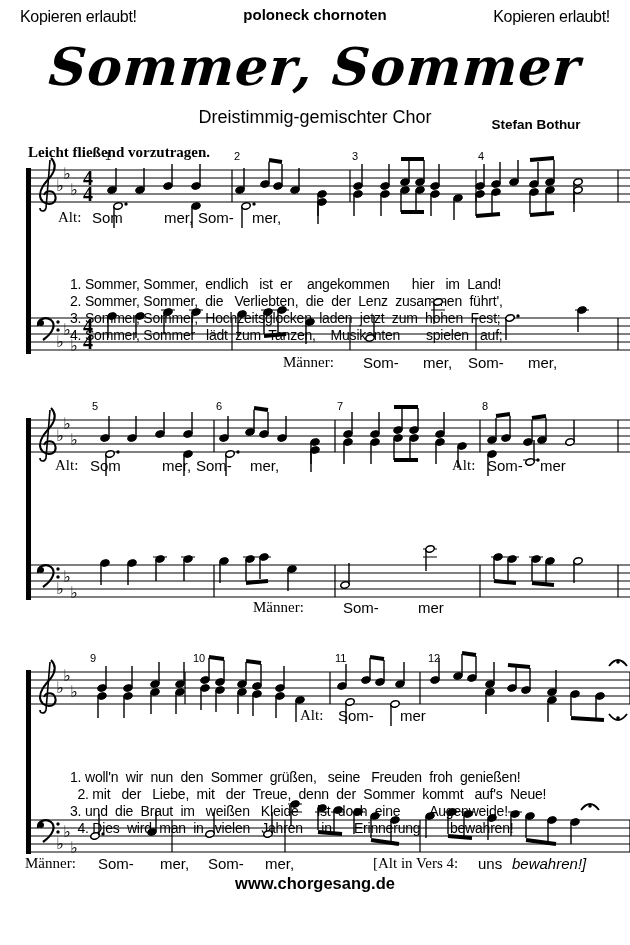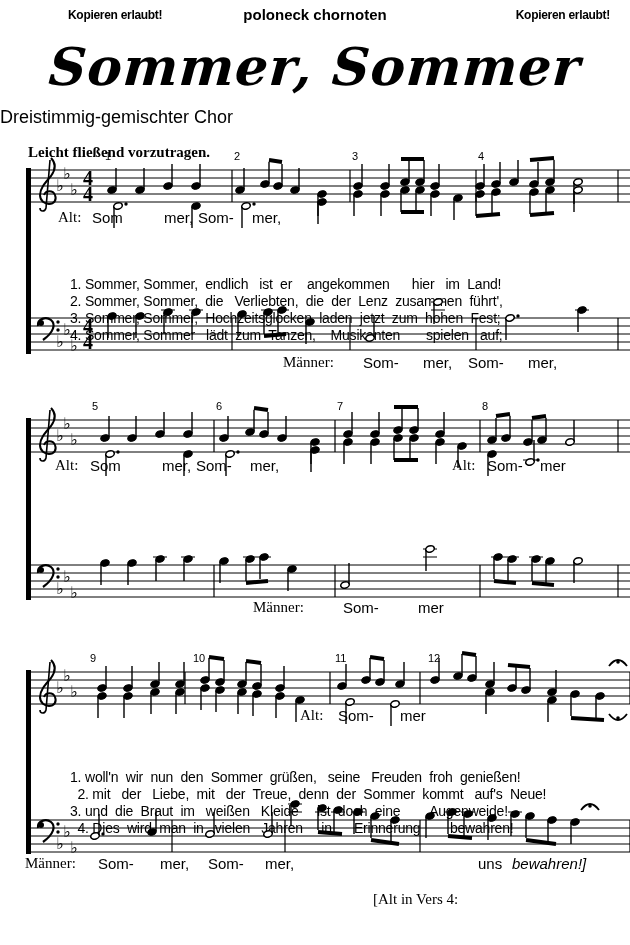--- a/index.html
+++ b/index.html
@@ -1,27 +1,27 @@
 <!DOCTYPE html>
 <html><head>
 <meta charset="utf-8">
 <style>
   html,body{margin:0;padding:0;background:#e8e8e8;}
   .page{position:relative;width:630px;height:945px;background:#ffffff;color:#000;
         font-family:"Liberation Sans",sans-serif;overflow:hidden;margin:0 auto;}
-  .hdr-left,.hdr-right{position:absolute;top:8px;font-size:12px;font-weight:bold;
-        font-family:"Liberation Sans",sans-serif;letter-spacing:-0.3px;margin-left:48px;}
+  .hdr-left,.hdr-right{position:absolute;top:8px;font-size:16px;font-weight:normal;
+        font-family:"Liberation Sans",sans-serif;letter-spacing:-0.3px;}
   .hdr-left{left:20px;}
   .hdr-right{right:20px;}
   .hdr-center{position:absolute;top:6px;left:0;width:100%;text-align:center;
         font-size:15px;font-weight:bold;}
   .title{position:absolute;top:36px;left:0;width:100%;text-align:center;
         font-family:"DejaVu Serif",serif;font-style:italic;font-weight:bold;
         font-size:52px;letter-spacing:1px;transform:skewX(-4deg);}
-  .subtitle{position:absolute;top:107px;left:0;width:100%;text-align:left;
+  .subtitle{position:absolute;top:107px;left:0;width:100%;text-align:center;
         font-size:18px;}
   .credit{position:absolute;top:116px;right:14px;width:160px;text-align:center;
         font-size:13.5px;font-weight:bold;line-height:17px;}
   .tempo{position:absolute;top:144px;left:28px;
         font-family:"Liberation Serif",serif;font-weight:bold;font-size:15px;}
   .brace{position:absolute;left:26px;width:5px;background:#000;}
   svg{position:absolute;overflow:visible;}
   svg text{fill:#000;font-family:"Liberation Sans",sans-serif;}
   text.mnum{font-size:11px;}
   text.flat{font-size:16px;text-anchor:middle;font-family:"DejaVu Sans",sans-serif;}
@@ -41,20 +41,21 @@
 <div class="page">
 
   <div class="hdr-left">Kopieren erlaubt!</div>
   <div class="hdr-center">poloneck chornoten</div>
   <div class="hdr-right">Kopieren erlaubt!</div>
 
   <div class="title">Sommer, Sommer</div>
   <div class="subtitle">Dreistimmig-gemischter Chor</div>
 
   <div class="credit">
+    <div>Stefan Bothur</div>
   </div>
 
   <div class="tempo">Leicht fließend vorzutragen.</div>
 
   <div class="brace" style="top:168px;height:186px;"></div>
   <div class="brace" style="top:418px;height:182px;"></div>
   <div class="brace" style="top:670px;height:184px;"></div>
 
   <svg style="left:30px;top:150px;" width="590" height="80">
       <line x1="0" y1="20" x2="610" y2="20" stroke="#000" stroke-width="1"></line>
@@ -874,18 +875,19 @@
       <line x1="541" y1="21" x2="541" y2="42" stroke="#000" stroke-width="1.4"></line>
       <path d="M551,8 Q560,-4 569,8" fill="none" stroke="#000" stroke-width="1.8"></path>
       <circle cx="560" cy="4" r="1.8" fill="#000"></circle>
     </svg>
   <div class="lyricrow" style="top:855px;">
       <span class="syl lb" style="left: 25px;">Männer:</span>
       <span class="syl" style="left: 98px;">Som-</span>
       <span class="syl" style="left: 160px;">mer,</span>
       <span class="syl" style="left: 208px;">Som-</span>
       <span class="syl" style="left: 265px;">mer,</span>
-      <span class="syl lb" style="left: 373px; margin-top: 36px;">[Alt in Vers 4:</span>
+      <span class="syl lb" style="left: 373px;">[Alt in Vers 4:</span>
       <span class="syl" style="left: 478px;">uns</span>
       <span class="syl" style="left: 512px; font-style: italic;">bewahren!]</span>
     </div>
 
+  <div class="footer">www.chorgesang.de</div>
 </div>
 
 </body></html>

